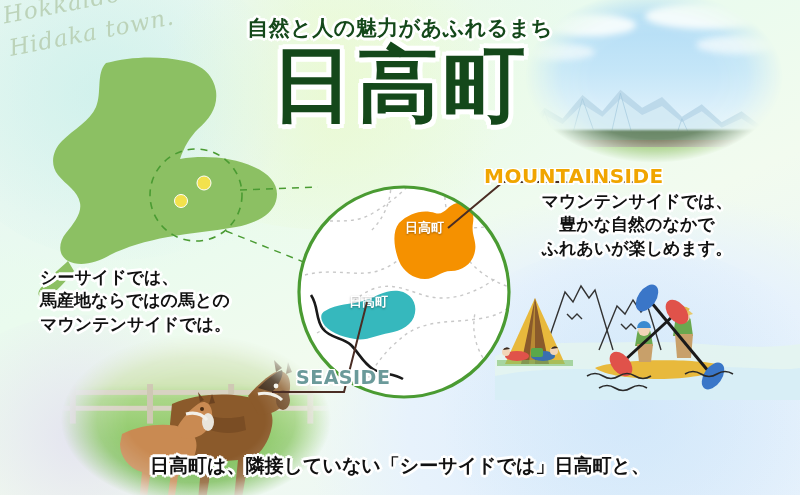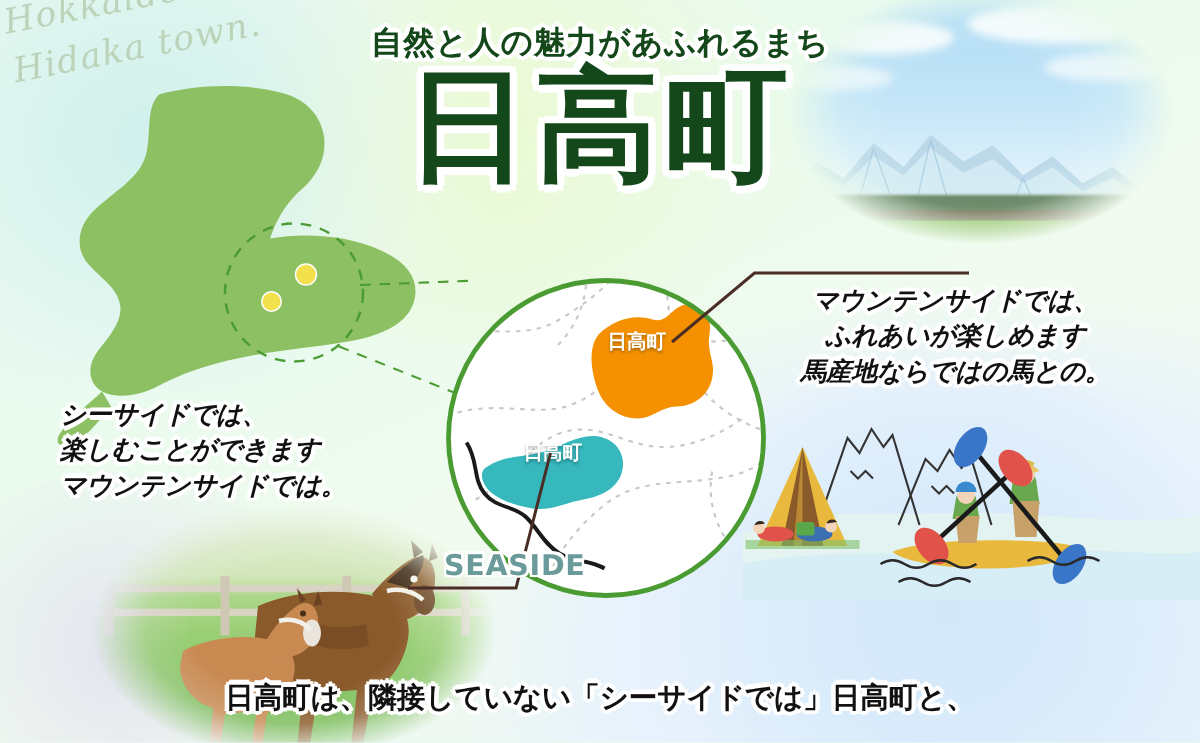--- a/index.html
+++ b/index.html
@@ -91,21 +91,21 @@
     text-shadow:1.5px 0 0 #fff,-1.5px 0 0 #fff,0 1.5px 0 #fff,0 -1.5px 0 #fff,
       1.5px 1.5px 0 #fff,-1.5px 1.5px 0 #fff,1.5px -1.5px 0 #fff,-1.5px -1.5px 0 #fff;}
   .label-seaside{left:281px;top:366px;font-size:19px;font-weight:600;letter-spacing:.5px;color:#6b9a9a;
     text-shadow:1.5px 0 0 #fff,-1.5px 0 0 #fff,0 1.5px 0 #fff,0 -1.5px 0 #fff,
       1.5px 1.5px 0 #fff,-1.5px 1.5px 0 #fff,1.5px -1.5px 0 #fff,-1.5px -1.5px 0 #fff;padding-left:15px;}
 
   .blurb{font-size:17px;line-height:1.38;font-weight:700;color:#111;
     text-shadow:
       2px 0 0 #fff,-2px 0 0 #fff,0 2px 0 #fff,0 -2px 0 #fff,
       2px 2px 0 #fff,-2px 2px 0 #fff,2px -2px 0 #fff,-2px -2px 0 #fff,
-      3px 0 0 #fff,-3px 0 0 #fff,0 3px 0 #fff,0 -3px 0 #fff; font-style: italic;}
+      3px 0 0 #fff,-3px 0 0 #fff,0 3px 0 #fff,0 -3px 0 #fff;}
   #mountain-blurb{left:512px;top:190px;width:250px;text-align:center;}
   #sea-blurb{left:40px;top:266px;width:260px;}
 
   #bottom-blurb{left:0;right:0;top:398px;text-align:center;font-size:19px;line-height:1.42;
     font-weight:700;color:#111;
     text-shadow:
       2px 0 0 #fff,-2px 0 0 #fff,0 2px 0 #fff,0 -2px 0 #fff,
       2px 2px 0 #fff,-2px 2px 0 #fff,2px -2px 0 #fff,-2px -2px 0 #fff,
       3px 0 0 #fff,-3px 0 0 #fff,0 3px 0 #fff,0 -3px 0 #fff;}
 
@@ -290,31 +290,32 @@
   </svg>
 
   <div class="txt" id="tagline">自然と人の魅力があふれるまち</div>
   <div class="txt" id="main-title">日高町</div>
 
   <div id="handwrite">
     <div>Hokkaido</div>
     <div>Hidaka town.</div>
   </div>
 
+  <div class="txt label-mountainside">MOUNTAINSIDE</div>
   <div class="txt label-seaside">SEASIDE</div>
 
   <div class="blurb" id="mountain-blurb" style="position:absolute;">
     <div>マウンテンサイドでは、</div>
-    <div>ふれあいが楽しめます</div>
-    <div>馬産地ならではの馬との。</div>
+    <div>豊かな自然のなかで</div>
+    <div>ふれあいが楽しめます。</div>
   </div>
 
   <div class="blurb" id="sea-blurb" style="position:absolute;">
     <div>シーサイドでは、</div>
-    <div>楽しむことができます</div>
+    <div>馬産地ならではの馬との</div>
     <div>マウンテンサイドでは。</div>
   </div>
 
   <div class="txt" id="bottom-blurb">
     <div>日高町は、隣接していない「シーサイドでは」日高町と、</div>
     
     
   </div>
 
 </div>

